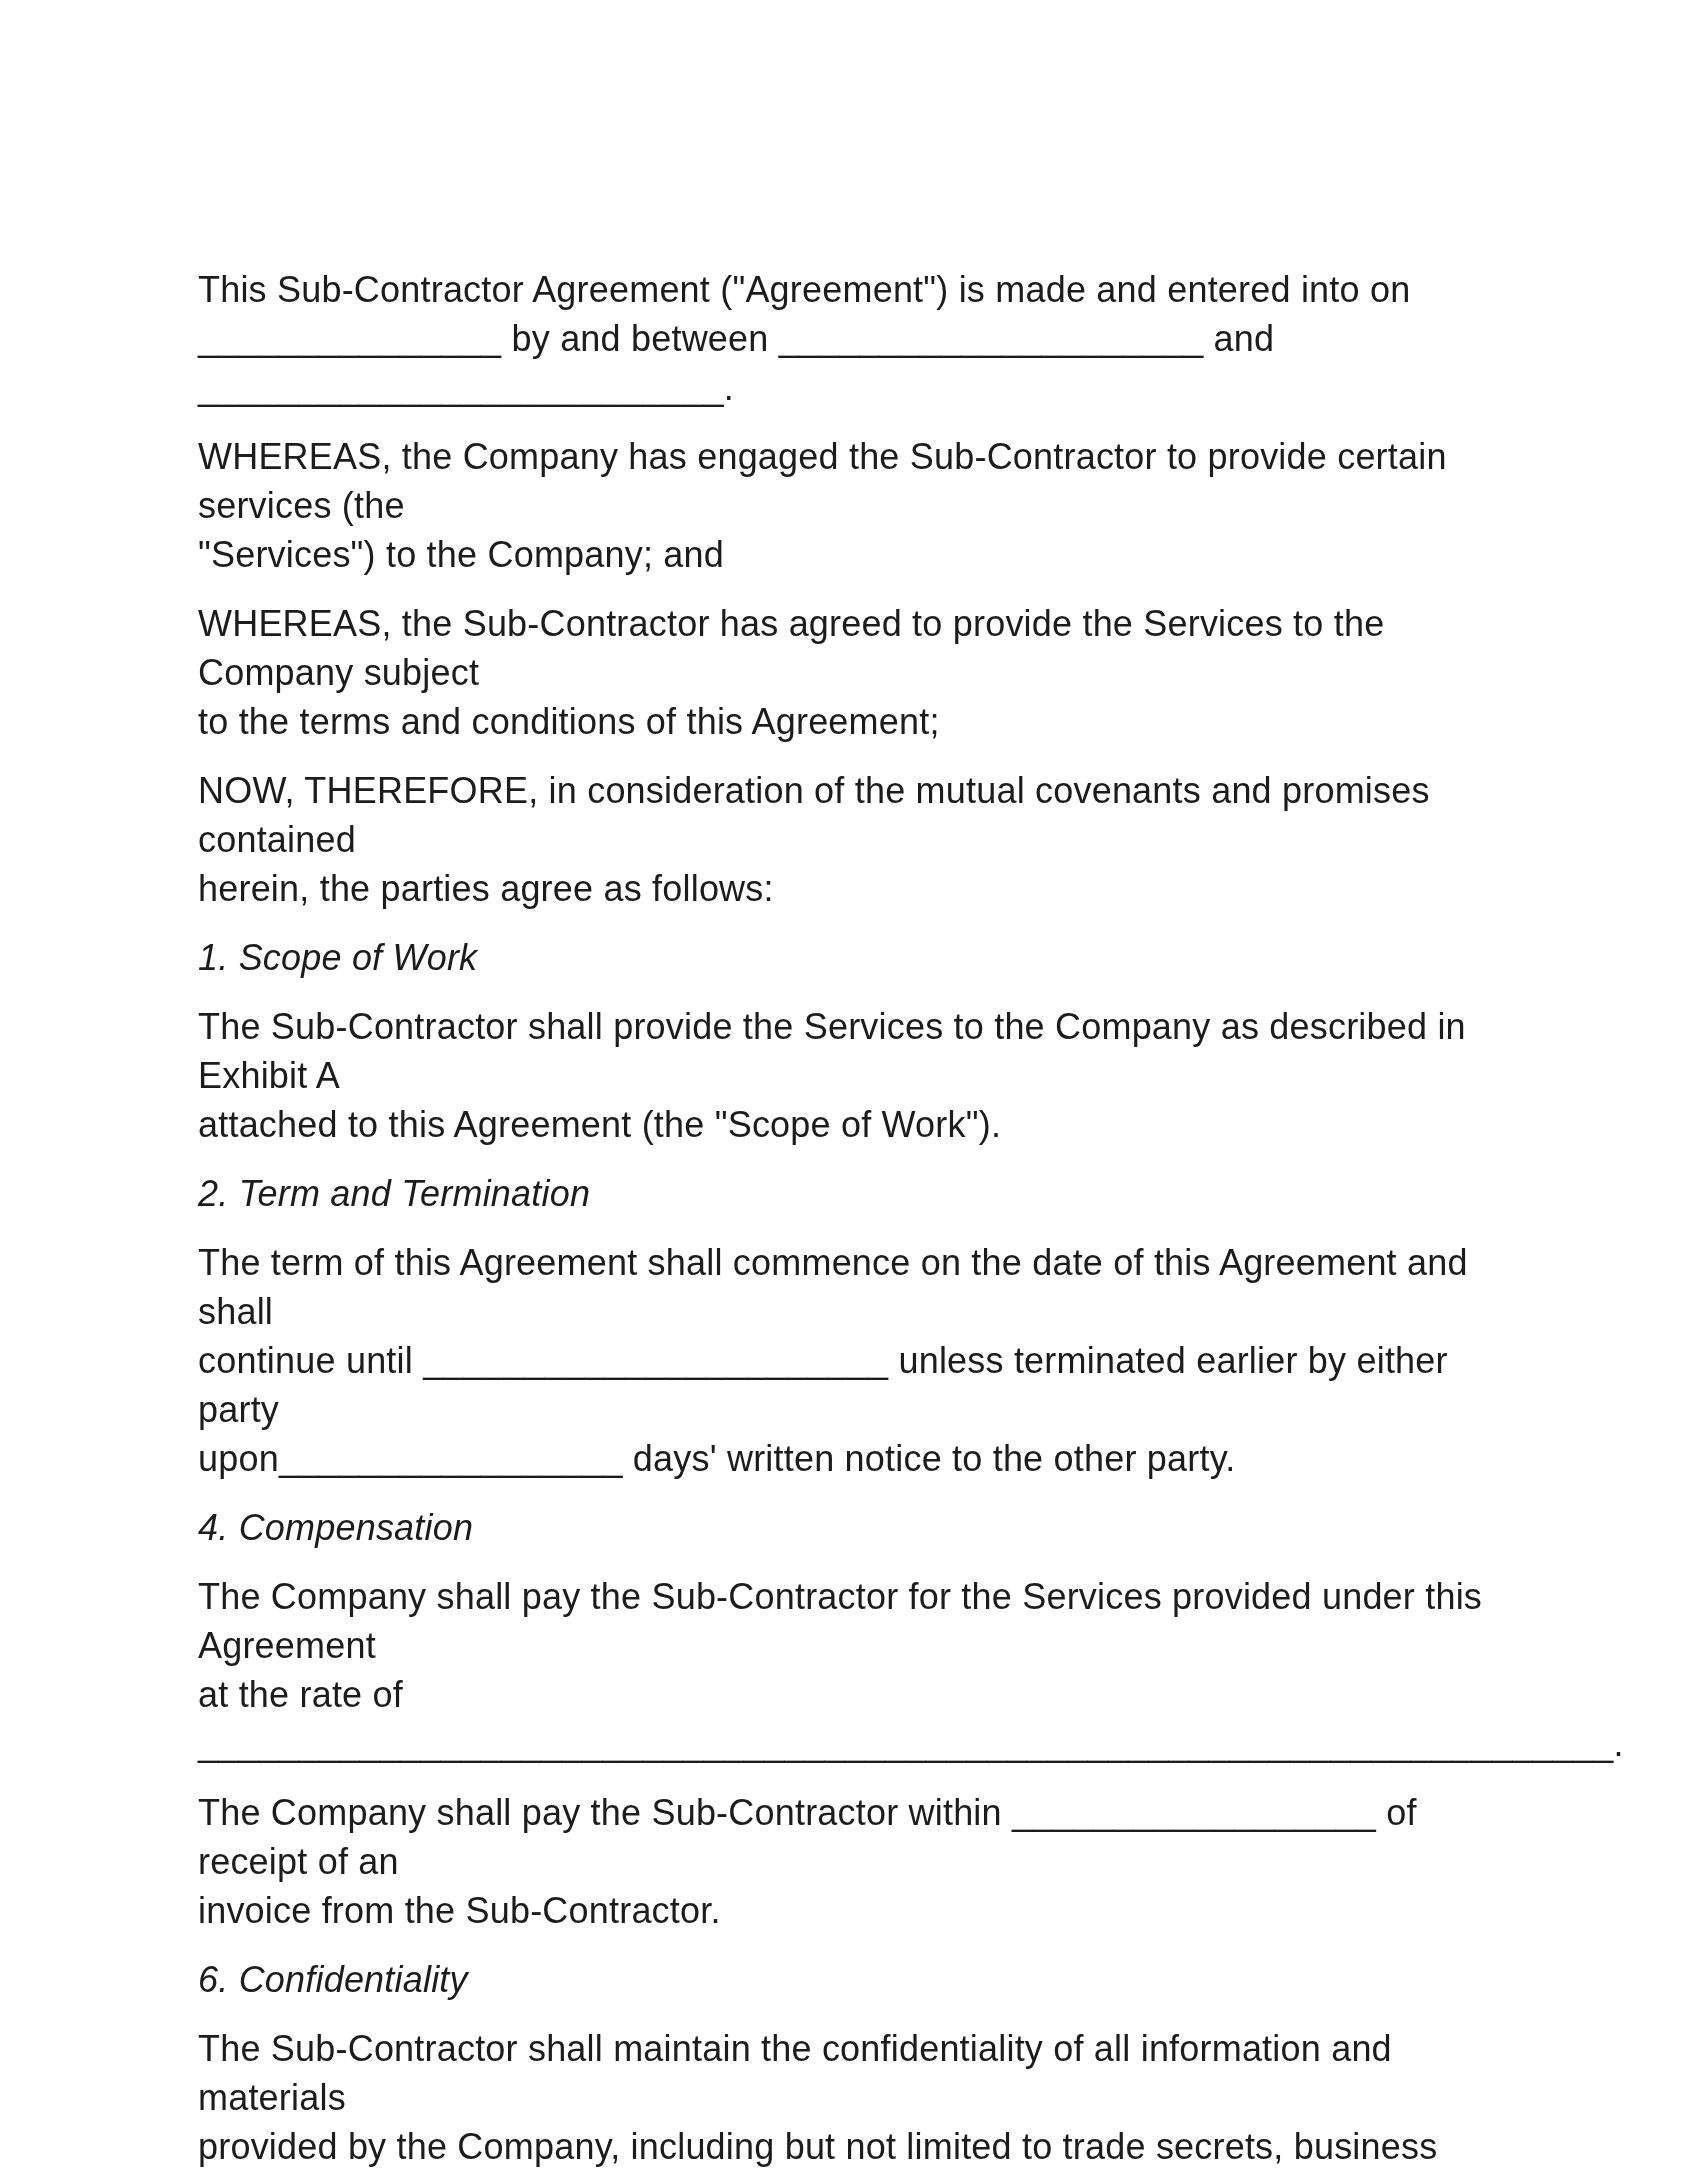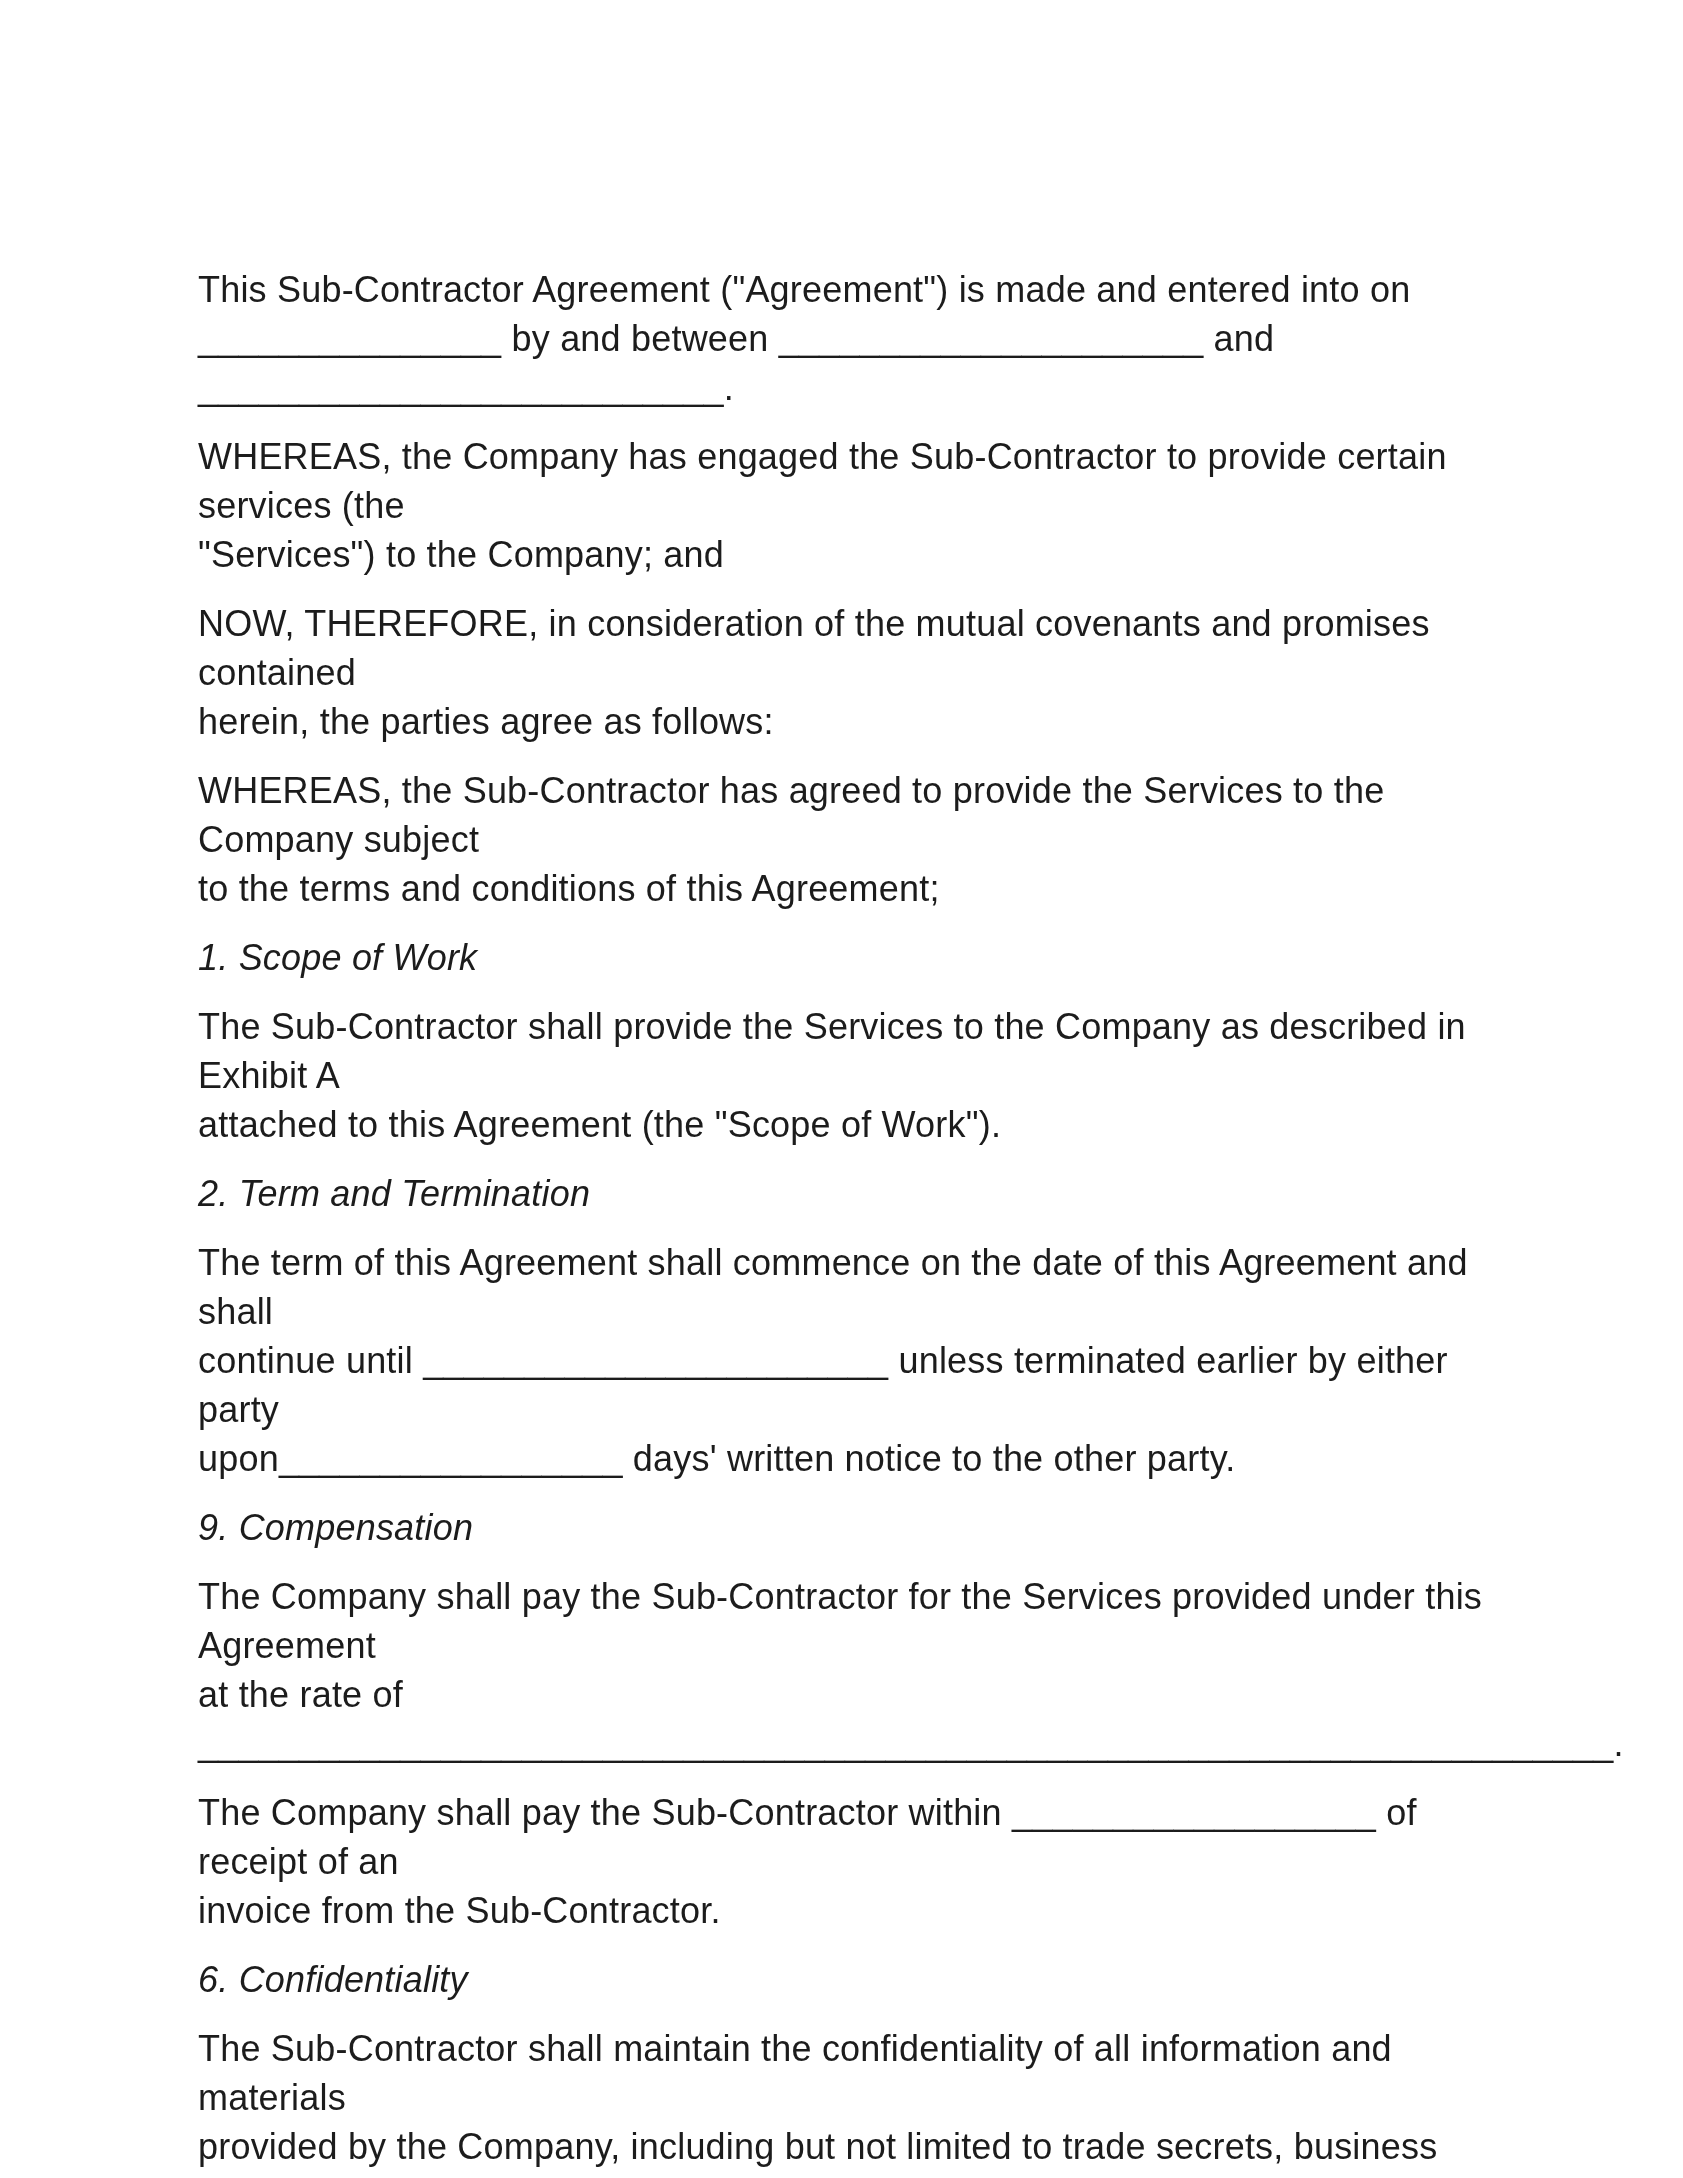--- a/index.html
+++ b/index.html
@@ -32,32 +32,32 @@
   }
 </style>
 </head>
 <body>
 
 <div class="page">
   <p class="para">This Sub-Contractor Agreement ("Agreement") is made and entered into on
 _______________ by and between _____________________ and __________________________.</p>
   <p class="para">WHEREAS, the Company has engaged the Sub-Contractor to provide certain services (the
 "Services") to the Company; and</p>
+  <p class="para">WHEREAS, the Sub-Contractor has agreed to provide the Services to the Company subject
+to the terms and conditions of this Agreement;</p>
   <p class="para">NOW, THEREFORE, in consideration of the mutual covenants and promises contained
 herein, the parties agree as follows:</p>
-  <p class="para">WHEREAS, the Sub-Contractor has agreed to provide the Services to the Company subject
-to the terms and conditions of this Agreement;</p>
   <p class="heading">1. Scope of Work</p>
   <p class="para">The Sub-Contractor shall provide the Services to the Company as described in Exhibit A
 attached to this Agreement (the "Scope of Work").</p>
   <p class="heading">2. Term and Termination</p>
   <p class="para">The term of this Agreement shall commence on the date of this Agreement and shall
 continue until _______________________ unless terminated earlier by either party
 upon_________________ days' written notice to the other party.</p>
-  <p class="heading">9. Compensation</p>
+  <p class="heading">4. Compensation</p>
   <p class="para">The Company shall pay the Sub-Contractor for the Services provided under this Agreement
 at the rate of ______________________________________________________________________.</p>
   <p class="para">The Company shall pay the Sub-Contractor within __________________ of receipt of an
 invoice from the Sub-Contractor.</p>
   <p class="heading">6. Confidentiality</p>
   <p class="para">The Sub-Contractor shall maintain the confidentiality of all information and materials
 provided by the Company, including but not limited to trade secrets, business methods,
 and customer information.</p>
 </div>
 

